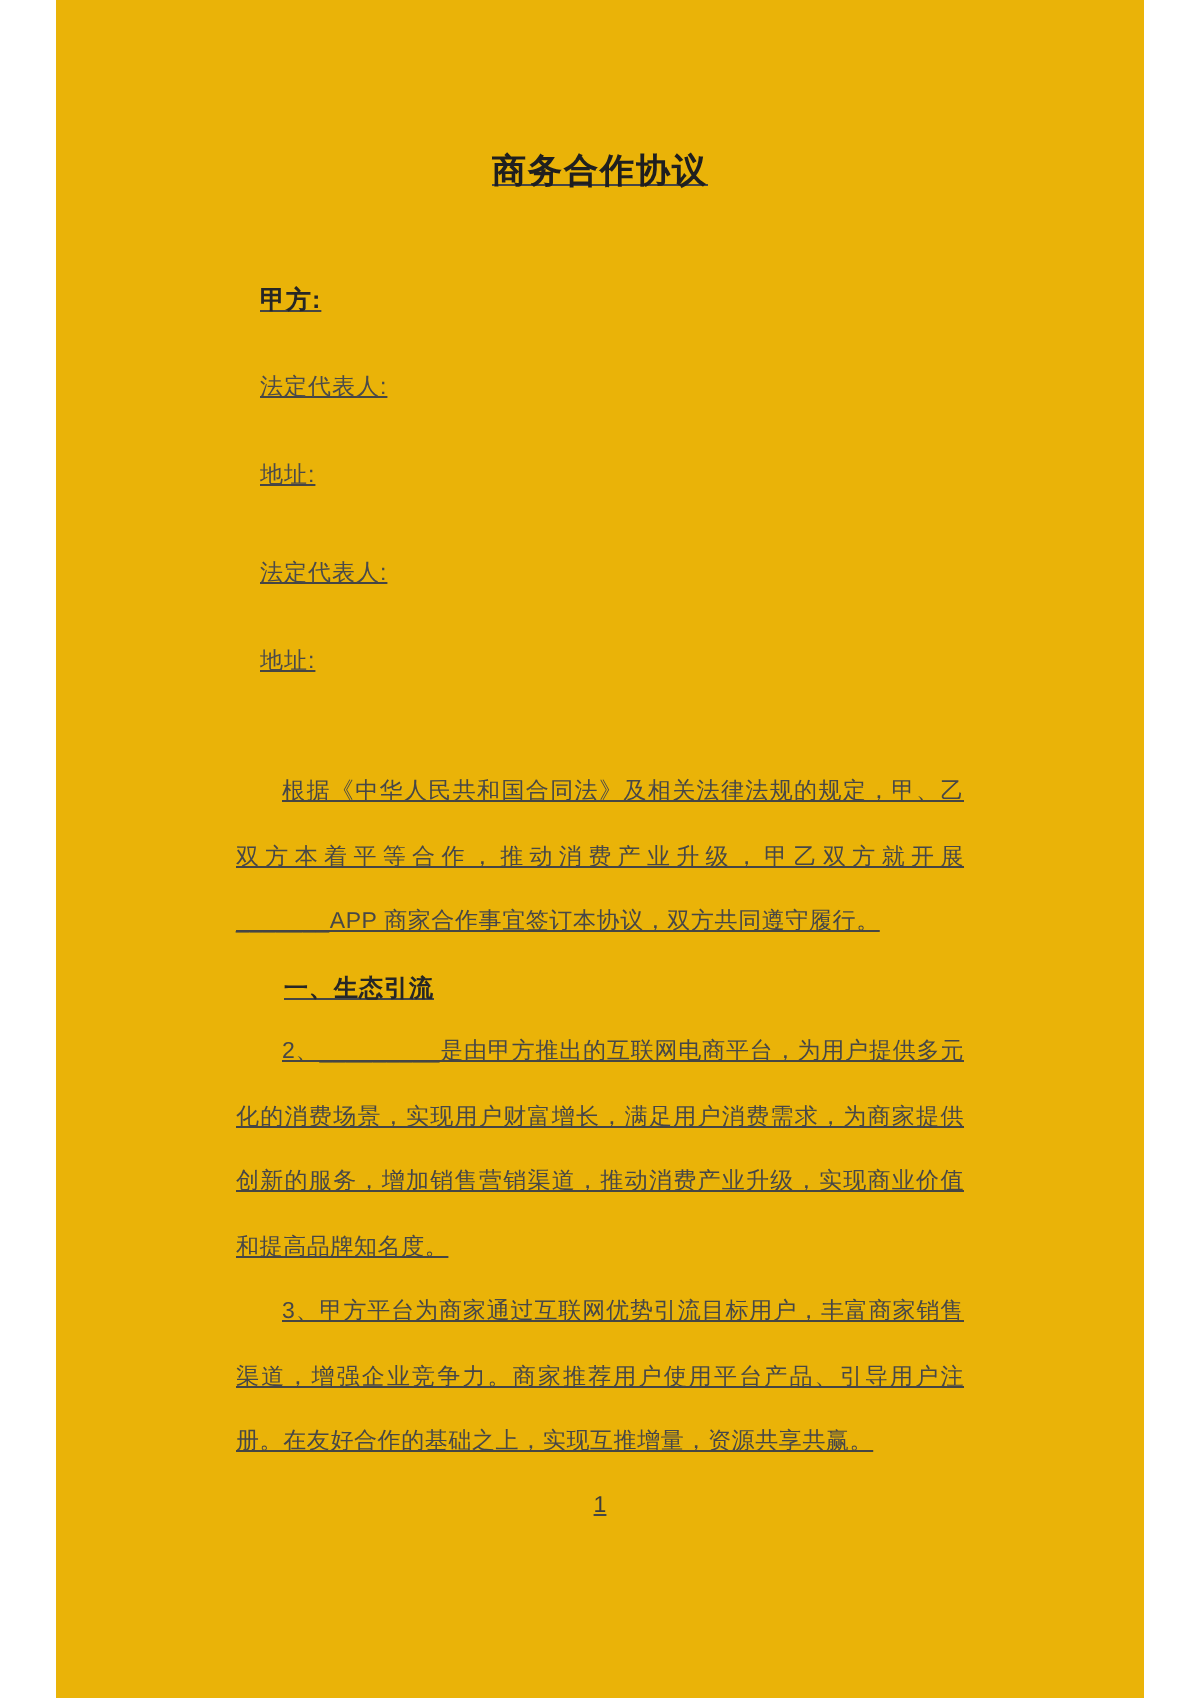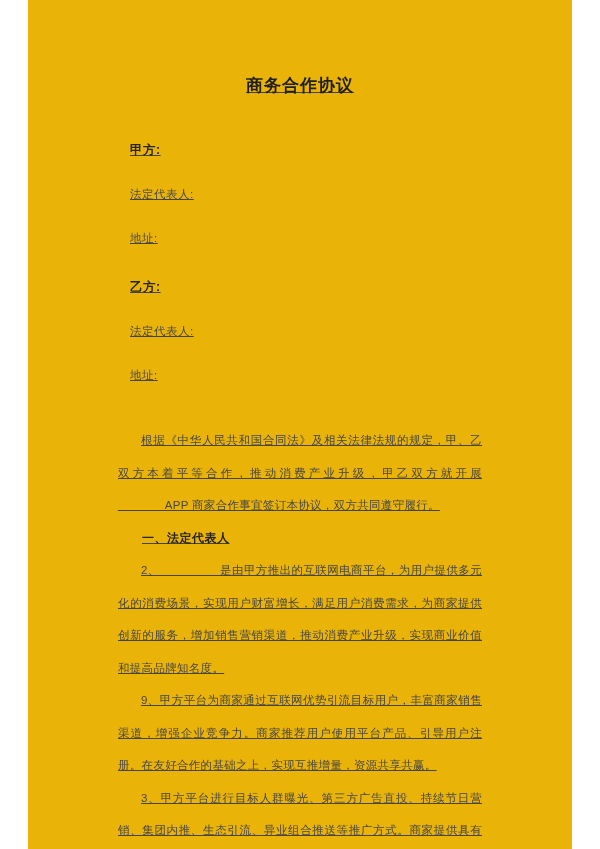--- a/index.html
+++ b/index.html
@@ -81,32 +81,30 @@
 
   <h1 class="doc-title">商务合作协议</h1>
 
   <div class="party-block party-a">
     <p class="party-row party-name">甲方:</p>
     <p class="party-row">法定代表人:</p>
     <p class="party-row">地址:</p>
   </div>
 
   <div class="party-block party-b">
-    <p class="party-row party-name">乙方:</p>
     <p class="party-row">法定代表人:</p>
     <p class="party-row">地址:</p>
   </div>
 
   <div class="content">
     <p>根据《中华人民共和国合同法》及相关法律法规的规定，甲、乙双方本着平等合作，推动消费产业升级，甲乙双方就开展_______APP 商家合作事宜签订本协议，双方共同遵守履行。</p>
 
-    <p class="section-heading">一、法定代表人</p>
+    <p class="section-heading">一、生态引流</p>
 
     <p>2、_________是由甲方推出的互联网电商平台，为用户提供多元化的消费场景，实现用户财富增长，满足用户消费需求，为商家提供创新的服务，增加销售营销渠道，推动消费产业升级，实现商业价值和提高品牌知名度。</p>
 
-    <p>9、甲方平台为商家通过互联网优势引流目标用户，丰富商家销售渠道，增强企业竞争力。商家推荐用户使用平台产品、引导用户注册。在友好合作的基础之上，实现互推增量，资源共享共赢。</p>
+    <p>3、甲方平台为商家通过互联网优势引流目标用户，丰富商家销售渠道，增强企业竞争力。商家推荐用户使用平台产品、引导用户注册。在友好合作的基础之上，实现互推增量，资源共享共赢。</p>
 
-    <p>3、甲方平台进行目标人群曝光、第三方广告直投、持续节日营销、集团内推、生态引流、异业组合推送等推广方式。商家提供具有吸引力价格的商品或服务。共同打造全新理财</p>
   </div>
 
   <div class="page-number">1</div>
 
 </div>
 
 </body></html>

